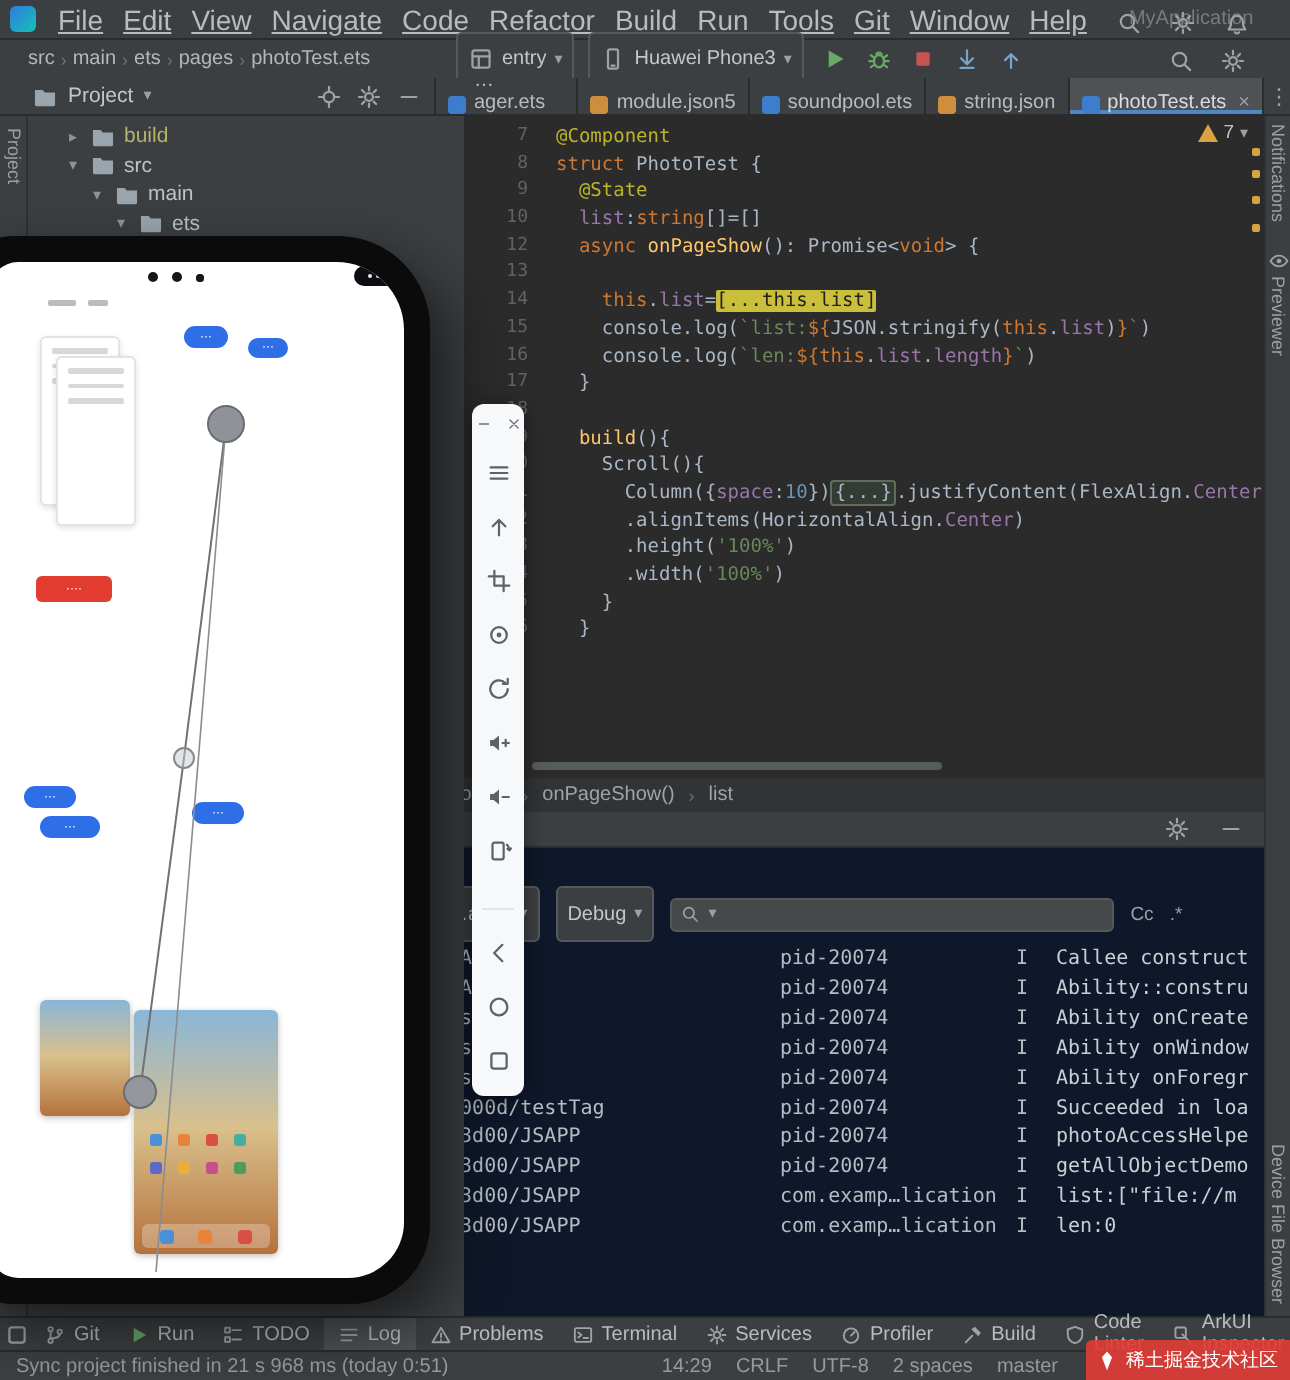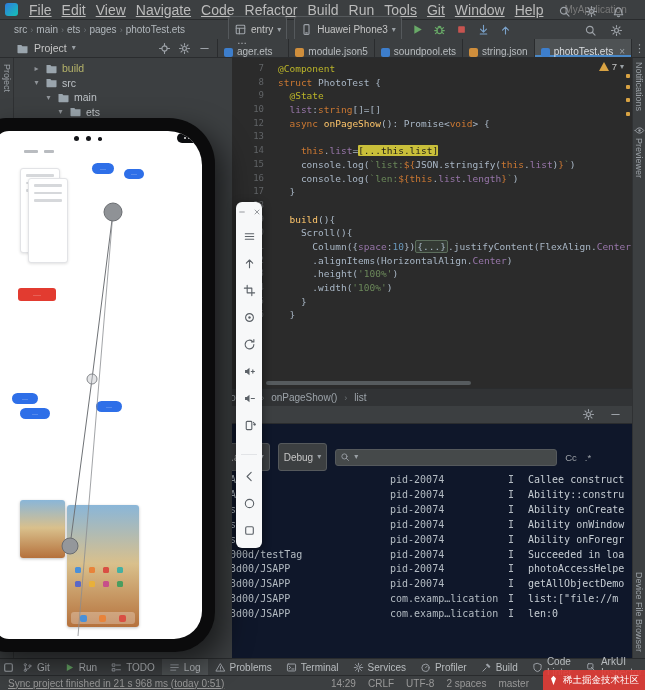--- a/index.html
+++ b/index.html
@@ -79,21 +79,21 @@
 #right-stripe .vlabel{writing-mode:vertical-rl;font-size:9px;color:#9aa0a6;}
 #rs-notifications{margin-top:4px;}
 #rs-previewer{margin-top:14px;display:flex;flex-direction:column;align-items:center;gap:2px;}
 #rs-dfb{margin-top:auto;margin-bottom:6px;}
 
 #bottom-bar{top:658px;height:17px;border-top:1px solid #292b2d;display:flex;align-items:center;padding-left:2px;z-index:5;}
 .bb-item{display:flex;align-items:center;gap:4px;padding:0 7px;height:17px;font-size:10px;color:#b8bcbf;}
 .bb-item.active{background:#4e5254;}
 .bb-item .ic{width:11px;height:11px;}
 #status-bar{top:675px;height:15px;border-top:1px solid #292b2d;display:flex;align-items:center;font-size:10px;color:#999;z-index:5;}
-#status-msg{padding-left:8px;text-decoration:underline;}
+#status-msg{padding-left:8px;}
 #status-right{margin-left:auto;display:flex;gap:12px;margin-right:116px;justify-content:center;}
 
 #phone{position:absolute;left:-18px;top:118px;width:233px;height:534px;background:#0b0b0c;border-radius:24px 46px 40px 24px;box-shadow:10px 12px 28px rgba(0,0,0,.55);z-index:30;}
 #phone-screen{position:absolute;left:13px;top:13px;right:13px;bottom:13px;background:#ffffff;border-radius:14px 34px 28px 14px;overflow:hidden;}
 .cam{position:absolute;border-radius:50%;background:#15161a;}
 #corner-pill{position:absolute;right:2px;top:2px;width:23px;height:10px;background:#0c0d10;border-radius:5px;display:flex;align-items:center;justify-content:center;gap:2px;}
 #corner-pill i{width:2px;height:2px;border-radius:50%;background:#e8e8e8;}
 .txtbar{position:absolute;height:3px;background:#b9bcc0;border-radius:1px;}
 .mini-card{position:absolute;background:#fff;border:1px solid #e2e3e6;border-radius:3px;box-shadow:0 1px 3px rgba(0,0,0,.12);}
 .mini-card i{display:block;height:2.5px;background:#d6d8db;border-radius:1px;margin:5px 5px 0;}

